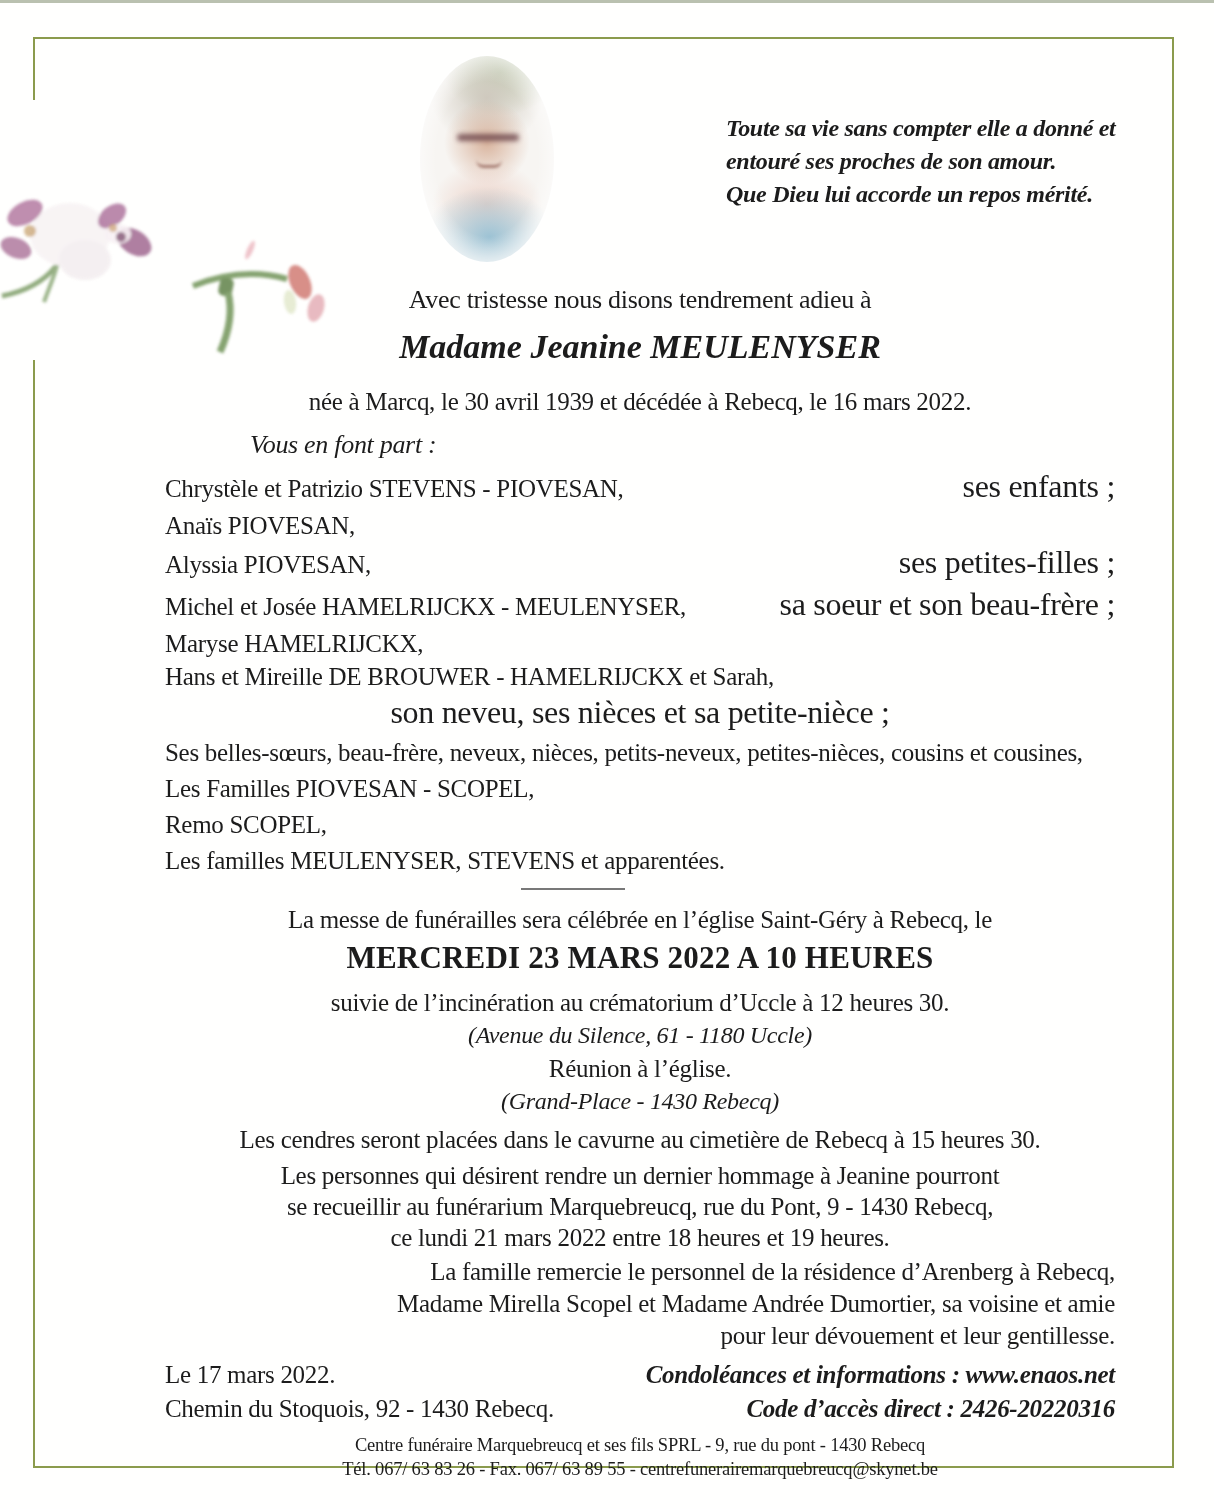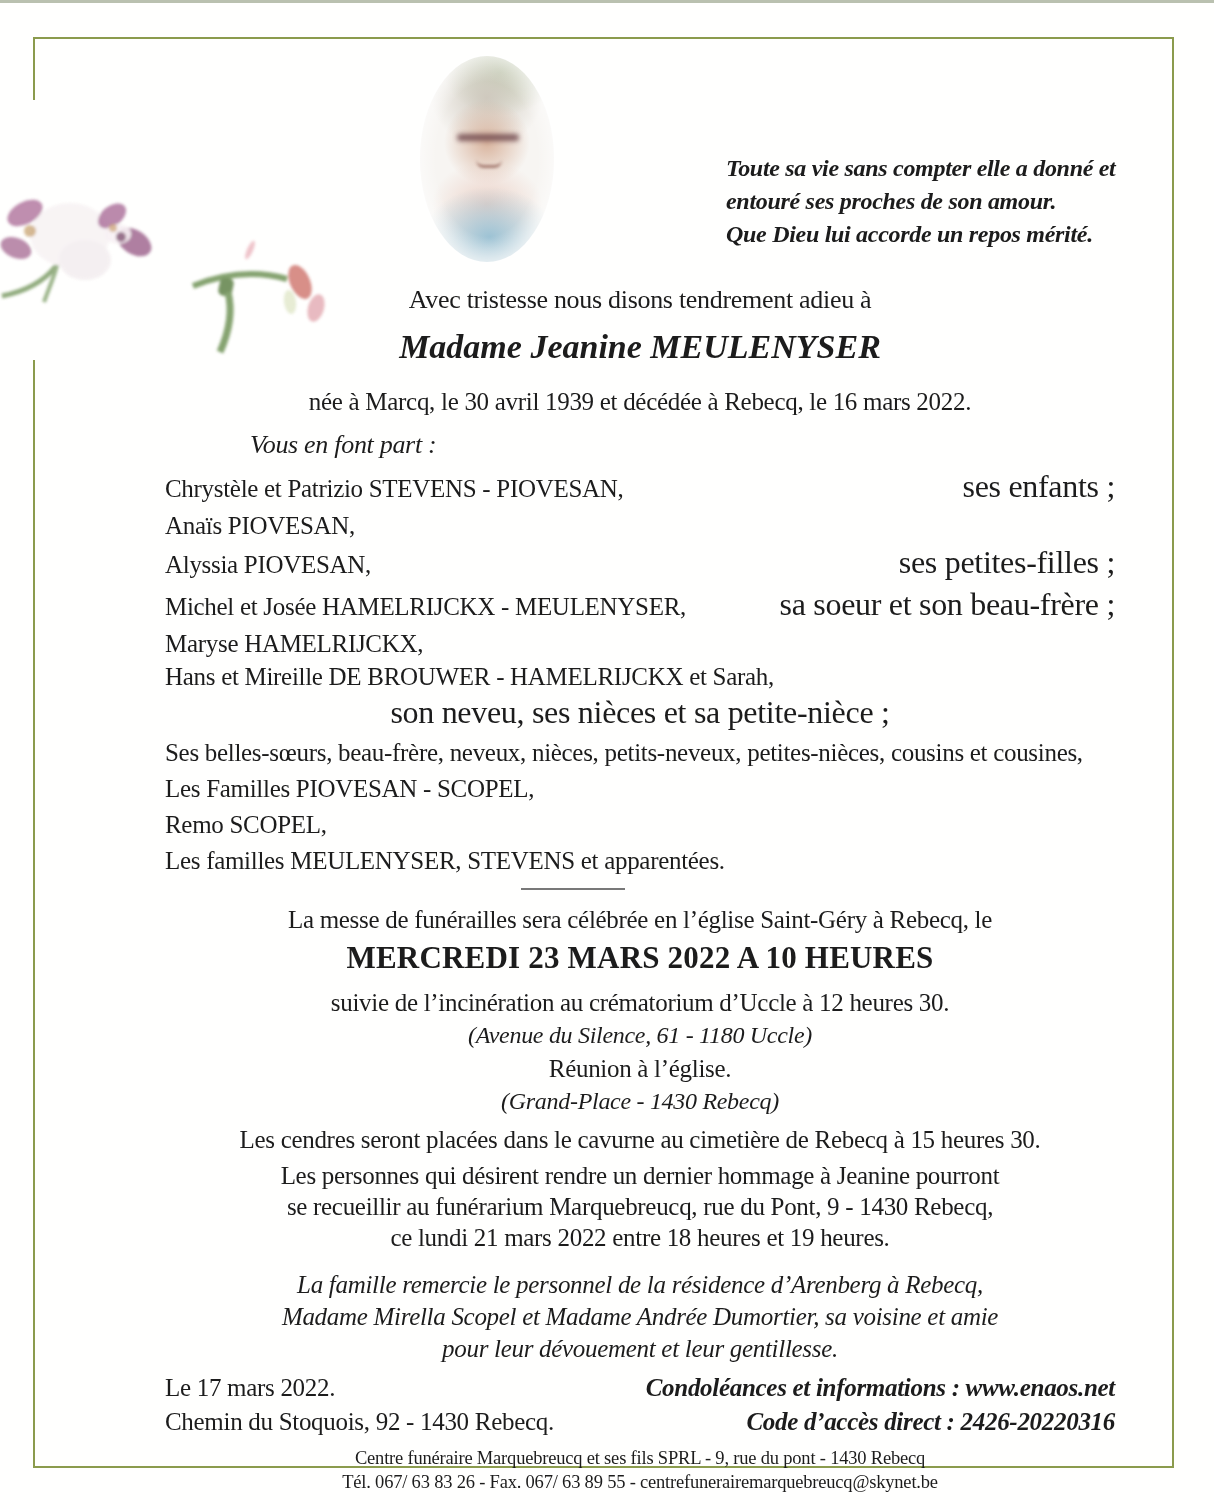--- a/index.html
+++ b/index.html
@@ -39,42 +39,42 @@
   }
   .photo-vignette{
     position:absolute;inset:-2px;border-radius:50%;
     background:radial-gradient(ellipse at 50% 50%, rgba(255,255,255,0) 52%, rgba(255,255,255,.75) 78%, #fff 95%);
   }
   
   .orchid{position:absolute;left:0;top:100px;width:360px;height:260px;z-index:2;background:#fffffe;}
   
   .quote{
     position:absolute;left:726px;top:112px;width:412px;z-index:4;
-    font-size:24px;line-height:33px;font-style:italic;font-weight:bold;margin-top:40px;
+    font-size:24px;line-height:33px;font-style:italic;font-weight:bold;
   }
   
   .content{position:absolute;left:165px;top:0;width:950px;z-index:4;}
   .center{text-align:center;}
   .intro{margin-top:283px;font-size:26px;line-height:34px;}
   .title{margin-top:7px;font-size:34px;line-height:46px;font-weight:bold;letter-spacing:0;font-style:italic;}
   .birth{margin-top:15px;font-size:25px;line-height:34px;}
   .announce{margin-top:9px;padding-left:85px;font-size:26px;line-height:34px;font-style:italic;}
   .fam{display:flex;justify-content:space-between;align-items:baseline;font-size:25px;line-height:33px;}
   .fam .rel{font-size:32px;white-space:nowrap;}
   .fam.only-rel{justify-content:center;}
   .m8{margin-top:8px;}.m7{margin-top:7px;}.m4{margin-top:4px;}.m3{margin-top:3px;}.m0{margin-top:0;}
   .divider{margin-top:11px;margin-left:356px;width:104px;height:0;border-top:2px solid #787878;}
   .mass-intro{margin-top:13px;font-size:25px;line-height:34px;}
   .datetime{margin-top:0;font-size:31px;line-height:42px;font-weight:bold;letter-spacing:.2px;}
   .cremation{margin-top:8px;font-size:25px;line-height:32px;}
   .addr{margin-top:0;font-size:24px;line-height:32px;font-style:italic;}
   .meeting{margin-top:2px;font-size:25px;line-height:32px;}
   .ashes{margin-top:6px;font-size:25px;line-height:33px;}
   .visitation{margin-top:4px;font-size:25px;line-height:31px;}
-  .thanks{margin-top:16px;font-size:25px;line-height:32px;font-style:italic;}
+  .thanks{margin-top:3px;font-size:25px;line-height:32px;text-align:right;}
   .closing{margin-top:6px;display:flex;justify-content:space-between;font-size:25px;line-height:34px;}
   .closing .right{text-align:right;font-style:italic;font-weight:bold;}
   .footer{margin-top:7px;font-size:18.5px;line-height:24px;letter-spacing:-0.2px;}
 </style>
 </head>
 <body>
 
 <div class="page">
 
   <div class="scan-edge"></div>

